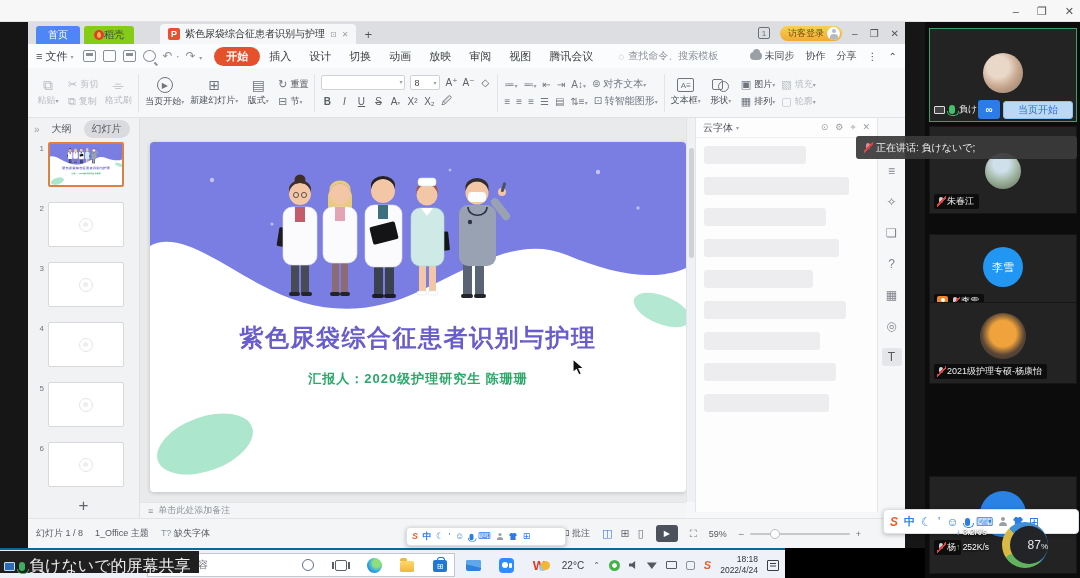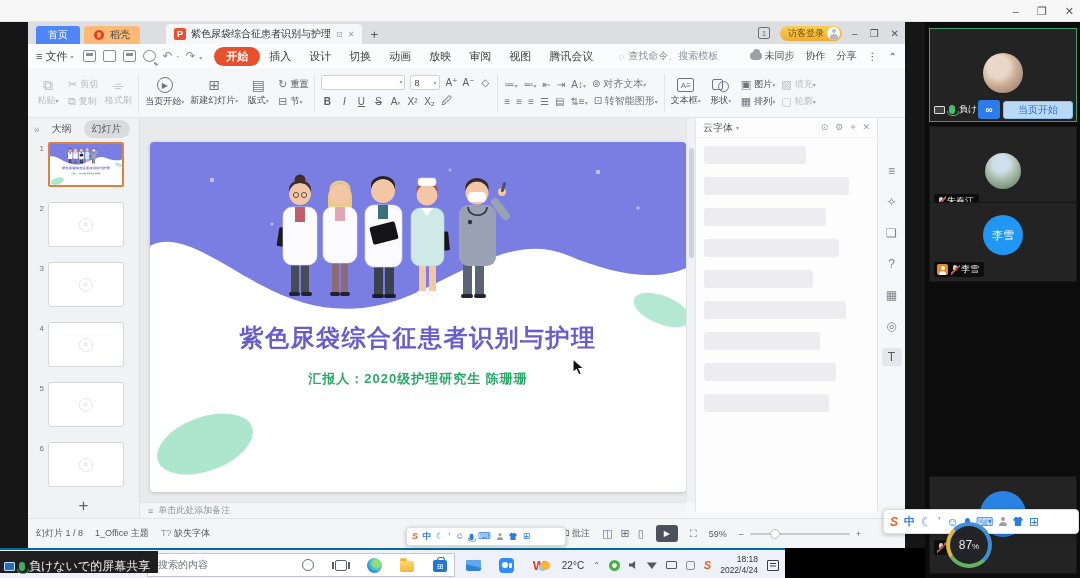--- a/index.html
+++ b/index.html
@@ -12,21 +12,21 @@
 .winctl{position:absolute;right:6px;top:0;height:22px;display:flex;align-items:center;gap:18px;color:#555;font-size:11px}
 .winctl span{cursor:default}
 
 
 .sharebg{position:absolute;left:0;top:22px;width:925px;height:526px;background:#161616}
 
 
 .wps{position:absolute;left:28px;top:22px;width:877px;height:526px;background:#f6f7f9;font-size:10px;color:#3c4043}
 .tabbar{position:absolute;left:0;top:0;right:0;height:22px;background:#dcdee1;display:flex;align-items:flex-end}
 .tab-home{margin-left:8px;height:18px;padding:0 12px;background:#4f86f7;color:#fff;border-radius:3px 3px 0 0;font-size:10px;display:flex;align-items:center}
-.tab-docer{height:18px;padding:0 10px;display:flex;align-items:center;gap:6px;color:#444;background:#fdba74;border-radius:3px 3px 0 0;margin-left:4px}
+.tab-docer{height:18px;padding:0 10px;display:flex;align-items:center;gap:0;color:#444;background:#84cc16;border-radius:3px 3px 0 0;margin-left:4px}
 .docer-ico{width:10px;height:10px;border-radius:50%;background:#e23c2f;position:relative}
 .docer-ico::before{content:"";position:absolute;left:3px;top:2px;width:4px;height:6px;background:#ffb347;border-radius:50% 50% 50% 50%/60% 60% 40% 40%}
 .tab-doc{height:20px;margin-left:26px;padding:0 8px;background:#f6f7f9;border-radius:4px 4px 0 0;display:flex;align-items:center;gap:5px;color:#333}
 .p-ico{width:12px;height:12px;border-radius:2px;background:#e8502f;color:#fff;font-size:9px;font-weight:bold;display:flex;align-items:center;justify-content:center}
 .tdoc-i{color:#9aa0a6;font-size:8px}
 .tab-new{margin-left:8px;color:#555;font-size:13px;height:20px;display:flex;align-items:center}
 .tbright{position:absolute;right:6px;top:0;height:22px;display:flex;align-items:center;gap:10px}
 .pages-ico{width:12px;height:12px;border:1px solid #6b7076;border-radius:2px;font-size:8px;color:#6b7076;display:flex;align-items:center;justify-content:center}
 .guest{height:15px;background:linear-gradient(#f8cf56,#f0ab34);border-radius:8px;display:flex;align-items:center;gap:3px;padding:0 2px 0 8px;color:#6e4a02;font-size:9px}
 .guest .gav{width:13px;height:13px;border-radius:50%;background:#fdfdfd;position:relative;overflow:hidden}
@@ -143,21 +143,21 @@
 .spk{width:9px;height:8px;background:#55595f;clip-path:polygon(0 30%,35% 30%,70% 0,70% 100%,35% 70%,0 70%)}
 .wifi{width:10px;height:8px;background:#55595f;clip-path:polygon(50% 100%,0 20%,100% 20%)}
 .pcic{width:11px;height:8px;border:1.3px solid #55595f;border-radius:1px}
 .pen{width:9px;height:9px;border:1.2px solid #8a8f96;border-radius:2px}
 .sgs{color:#e8602c;font-weight:bold;font-style:italic;font-size:11px}
 .clock{text-align:right;font-size:8.5px;line-height:1.25;color:#2f3338}
 .acenter{width:12px;height:11px;border:1.3px solid #3a3e44;border-radius:1px;position:relative}
 .acenter::before{content:"";position:absolute;left:2px;top:2.5px;width:6px;height:1.2px;background:#3a3e44;box-shadow:0 2.5px 0 #3a3e44}
 
 
-.sbanner{position:absolute;left:0;top:551px;height:22px;background:#1f1f1f;color:#eee;font-size:12px;display:flex;align-items:center;gap:4px;padding:8px 8px 0 4px;z-index:5}
+.sbanner{position:absolute;left:0;top:551px;height:22px;background:#1f1f1f;color:#eee;font-size:16px;display:flex;align-items:center;gap:4px;padding:8px 8px 0 4px;z-index:5}
 .mon-ic{width:11px;height:9px;border:1.3px solid #bfe0ff;border-radius:1px;background:#2d6bb4}
 .micg{width:6px;height:9px;border-radius:3px;background:#3fae5c;position:relative}
 .micg::after{content:"";position:absolute;left:-2px;bottom:-3px;width:10px;height:4px;border:1.2px solid #3fae5c;border-top:none;border-radius:0 0 6px 6px}
 
 
 .vpanel{position:absolute;left:925px;top:22px;width:155px;height:556px;background:#0c0c0c;z-index:2}
 .tile{position:absolute;left:4px;width:148px;background:#232323;border:1px solid #161616;overflow:hidden}
 .tile.speaking{border:1.5px solid #3aa06b}
 .vav{position:absolute;left:50%;transform:translateX(-50%);border-radius:50%}
 .vlabel{position:absolute;left:4px;bottom:4px;background:rgba(0,0,0,.62);color:#eee;font-size:9px;display:flex;align-items:center;gap:3px;padding:1px 5px 1px 3px;border-radius:2px;white-space:nowrap}
@@ -186,21 +186,21 @@
 .ii.sg{color:#e8602c;font-weight:bold;font-style:italic}
 .ii.zh{font-weight:bold;font-size:11px}
 .ime-mic{width:5px;height:8px;border-radius:2.5px;background:#2a7ce9;position:relative}
 .ime-mic::after{content:"";position:absolute;left:-2px;bottom:-2px;width:9px;height:4px;border:1px solid #2a7ce9;border-top:none;border-radius:0 0 5px 5px}
 .ime-per{width:8px;height:9px;position:relative}
 .ime-per::before{content:"";position:absolute;left:2px;top:0;width:4px;height:4px;border-radius:50%;background:#9aa0a6}
 .ime-per::after{content:"";position:absolute;left:0;top:4.5px;width:8px;height:4.5px;border-radius:4px 4px 0 0;background:#9aa0a6}
 .ime-tee{width:10px;height:9px;background:#2a7ce9;clip-path:polygon(22% 0,40% 0,50% 12%,60% 0,78% 0,100% 32%,82% 48%,82% 100%,18% 100%,18% 48%,0 32%)}
 .netmon{position:absolute;z-index:9;color:#fff}
 .nm-speeds{left:956px;top:525px;font-size:8.5px;line-height:1.8;text-shadow:0 1px 2px #000}
-.nm-ring{left:946px;top:522px;width:46px;height:46px;border-radius:50%;background:conic-gradient(#3f8fd6 0 38%,#62b35e 38% 66%,#d9b945 66% 88%,#3f8fd6 88%);display:flex;align-items:center;justify-content:center}
+.nm-ring{left:1002px;top:522px;width:46px;height:46px;border-radius:50%;background:conic-gradient(#3f8fd6 0 38%,#62b35e 38% 66%,#d9b945 66% 88%,#3f8fd6 88%);display:flex;align-items:center;justify-content:flex-end}
 .nm-ring::before{content:"";position:absolute;width:38px;height:38px;border-radius:50%;background:#232427}
 .nm-ring .pct{position:relative;font-size:12px;color:#e8e8e8}
 .nm-ring .pct i{font-style:normal;font-size:8px}
 .arr-d{color:#53b7ea}.arr-u{color:#6cc04a}
 
 
 .cursor{position:absolute;left:572px;top:358px;z-index:10}
 </style>
 </head>
 <body>
@@ -675,45 +675,56 @@
     </div>
 
     <div class="tile" style="top:104px;height:88px">
       <span class="vav" style="top:26px;width:36px;height:36px;background:radial-gradient(circle at 45% 30%,#cfe0ea 0 25%,#9fb4a0 55%,#5d6b58 100%)"></span>
       <span class="vlabel">
           <span class="mico"></span>
           <span>朱春江</span>
         </span>
     </div>
 
-    <div class="tile" style="top:180px;height:80px">
+    <div class="tile" style="top:212px;height:80px">
       <span class="vav" style="top:12px;width:40px;height:40px;background:#2196f3;display:flex;align-items:center;justify-content:center;color:#fff;font-size:11px">李雪</span>
       <span class="vlabel">
           <span class="hostb"></span>
           <span class="mico"></span>
           <span>李雪</span>
         </span>
     </div>
 
+    <div class="tile" style="top:280px;height:82px">
+      <span class="vav" style="top:10px;width:46px;height:46px;background:radial-gradient(circle at 50% 45%,#f0a33c 0 38%,#5a4636 62%,#33302e 100%)"></span>
+      <span class="vlabel">
+          <span class="mico"></span>
+          <span>2021级护理专硕-杨康怡</span>
+        </span>
+    </div>
 
 
     <div class="tile" style="top:454px;height:98px">
       <span class="vav" style="top:14px;width:46px;height:46px;background:#2a82e4"></span>
       <span class="vlabel" style="bottom:18px">
           <span class="mico"></span>
           <span>杨</span>
         </span>
     </div>
   </div>
 
   <div class="upw" style="left:978px;top:100px">
     <span class="lg">∞</span>
     <span class="bt">当页开始</span>
   </div>
 
+  <div class="toast">
+    <span class="mico"></span>
+    <span>正在讲话: 負けないで;</span>
+  </div>
 
   <div class="imebar ime-r">
     <span class="ii sg">S</span>
     <span class="ii zh">中</span>
     <span class="ii">☾</span>
     <span class="ii">’</span>
     <span class="ii">☺</span>
     <span class="ime-mic"></span>
     <span class="ii">⌨</span>
     <span class="ime-per"></span>

